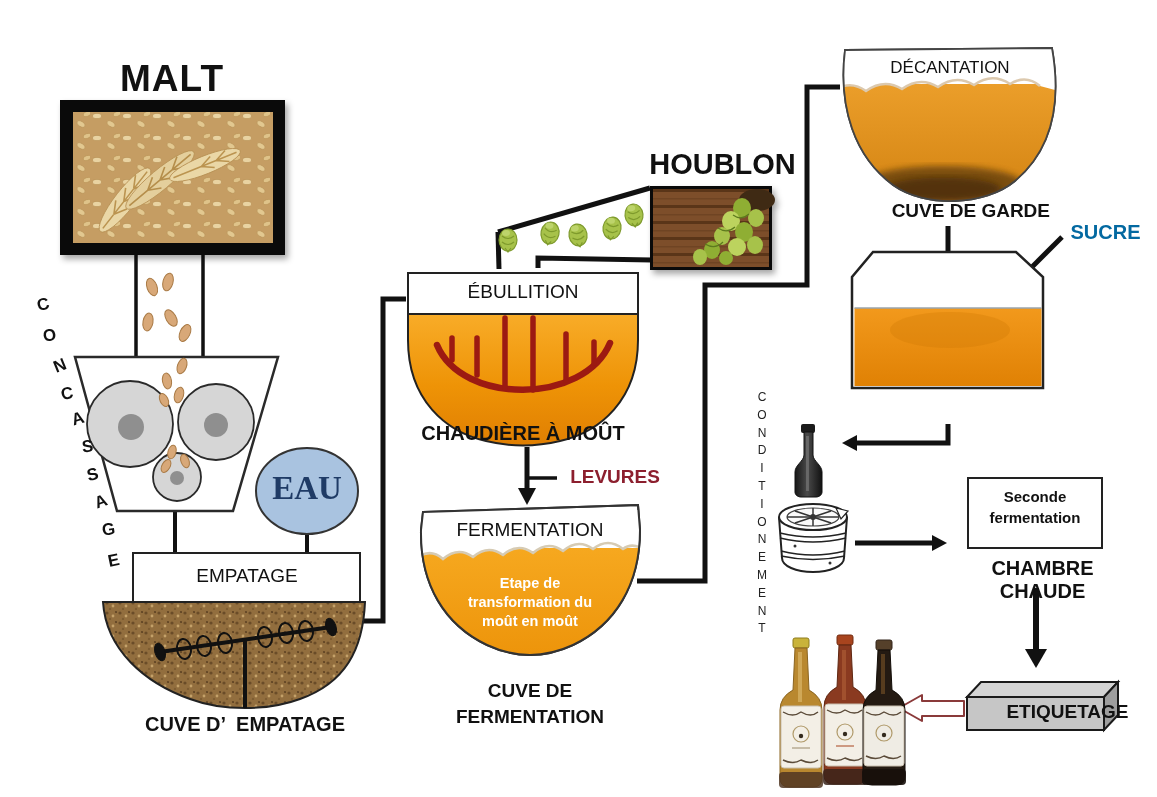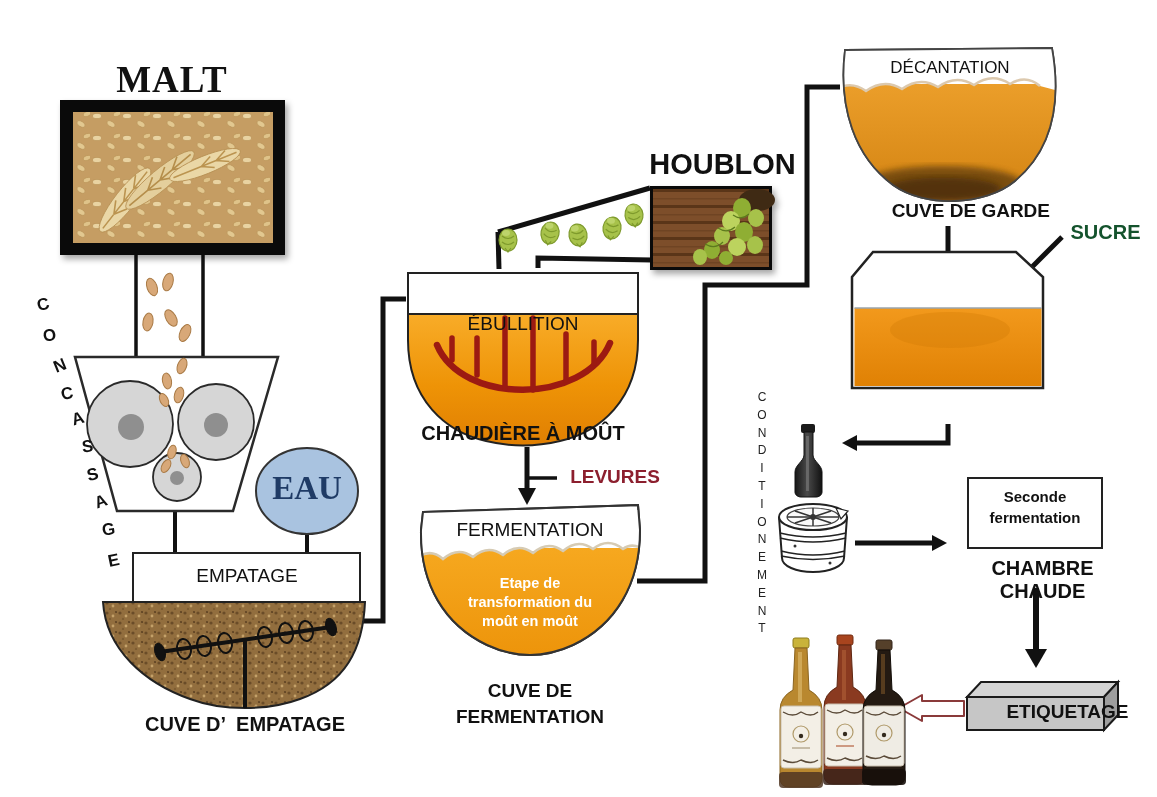--- a/index.html
+++ b/index.html
@@ -1,33 +1,33 @@
 <!DOCTYPE html>
 <html><head>
 <meta charset="utf-8">
 <style>
   html,body{margin:0;padding:0;background:#fff;}
   #canvas{position:relative;width:1157px;height:797px;background:#fff;overflow:hidden;
           font-family:"Liberation Sans",sans-serif;}
   #scene{position:absolute;left:0;top:0;}
   .t{position:absolute;color:#111;text-align:center;}
   .bold{font-weight:bold;}
-  #malt-title{left:58px;top:58px;width:228px;font-size:37px;font-weight:bold;letter-spacing:1px;font-family:Liberation Serif, serif;}
+  #malt-title{left:58px;top:58px;width:228px;font-size:37px;font-weight:bold;letter-spacing:1px;}
   #houblon-title{left:640px;top:148px;width:165px;font-size:29px;font-weight:bold;}
   #eau-label{left:257px;top:470px;width:100px;font-size:33px;font-weight:bold;color:#1f3b66;font-family:Liberation Serif, serif;}
   #empatage-label{left:136px;top:565px;width:222px;font-size:19px;}
-  #ebullition-label{left:410px;top:281px;width:226px;font-size:19px;margin-top:32px;}
+  #ebullition-label{left:410px;top:281px;width:226px;font-size:19px;}
   #fermentation-label{left:430px;top:519px;width:200px;font-size:19px;}
   #decantation-label{left:850px;top:58px;width:200px;font-size:17px;}
   #cuve-empatage{left:135px;top:713px;width:220px;font-size:20px;white-space:pre;}
   #chaudiere-caption{left:413px;top:422px;width:220px;font-size:20px;}
   #cuve-fermentation{left:430px;top:678px;width:200px;font-size:19px;line-height:26px;white-space:pre-line;}
   #cuve-garde{left:850px;top:200px;width:200px;font-size:19px;text-align:right;}
   #cuve-embouteillage{left:830px;top:397px;width:240px;font-size:19px;white-space:pre;}
-  #sucre-label{left:1058px;top:221px;width:95px;font-size:20px;color:#14532d;}
+  #sucre-label{left:1058px;top:221px;width:95px;font-size:20px;color:#0369a1;}
   #levures-label{left:560px;top:466px;width:110px;font-size:19px;color:#8c1f2e;}
   #chambre-chaude{left:950px;top:557px;width:185px;font-size:20px;}
   #etiquetage-label{left:967px;top:701px;width:137px;font-size:19px;padding-left:32px;}
   #seconde-box-text{left:973px;top:486px;width:124px;font-size:15px;line-height:21px;}
   #fermentation-note{left:455px;top:574px;width:150px;font-size:14.5px;color:#fff;line-height:19px;}
   #concassage{left:30px;top:290px;width:100px;height:290px;}
   #concassage span{position:absolute;font-weight:bold;font-size:17px;color:#111;}
   #concassage span:nth-child(1){left:7px;top:5px;transform:rotate(-14deg);}
   #concassage span:nth-child(2){left:13px;top:36px;transform:rotate(-8deg);}
   #concassage span:nth-child(3){left:24px;top:66px;transform:rotate(-22deg);}

